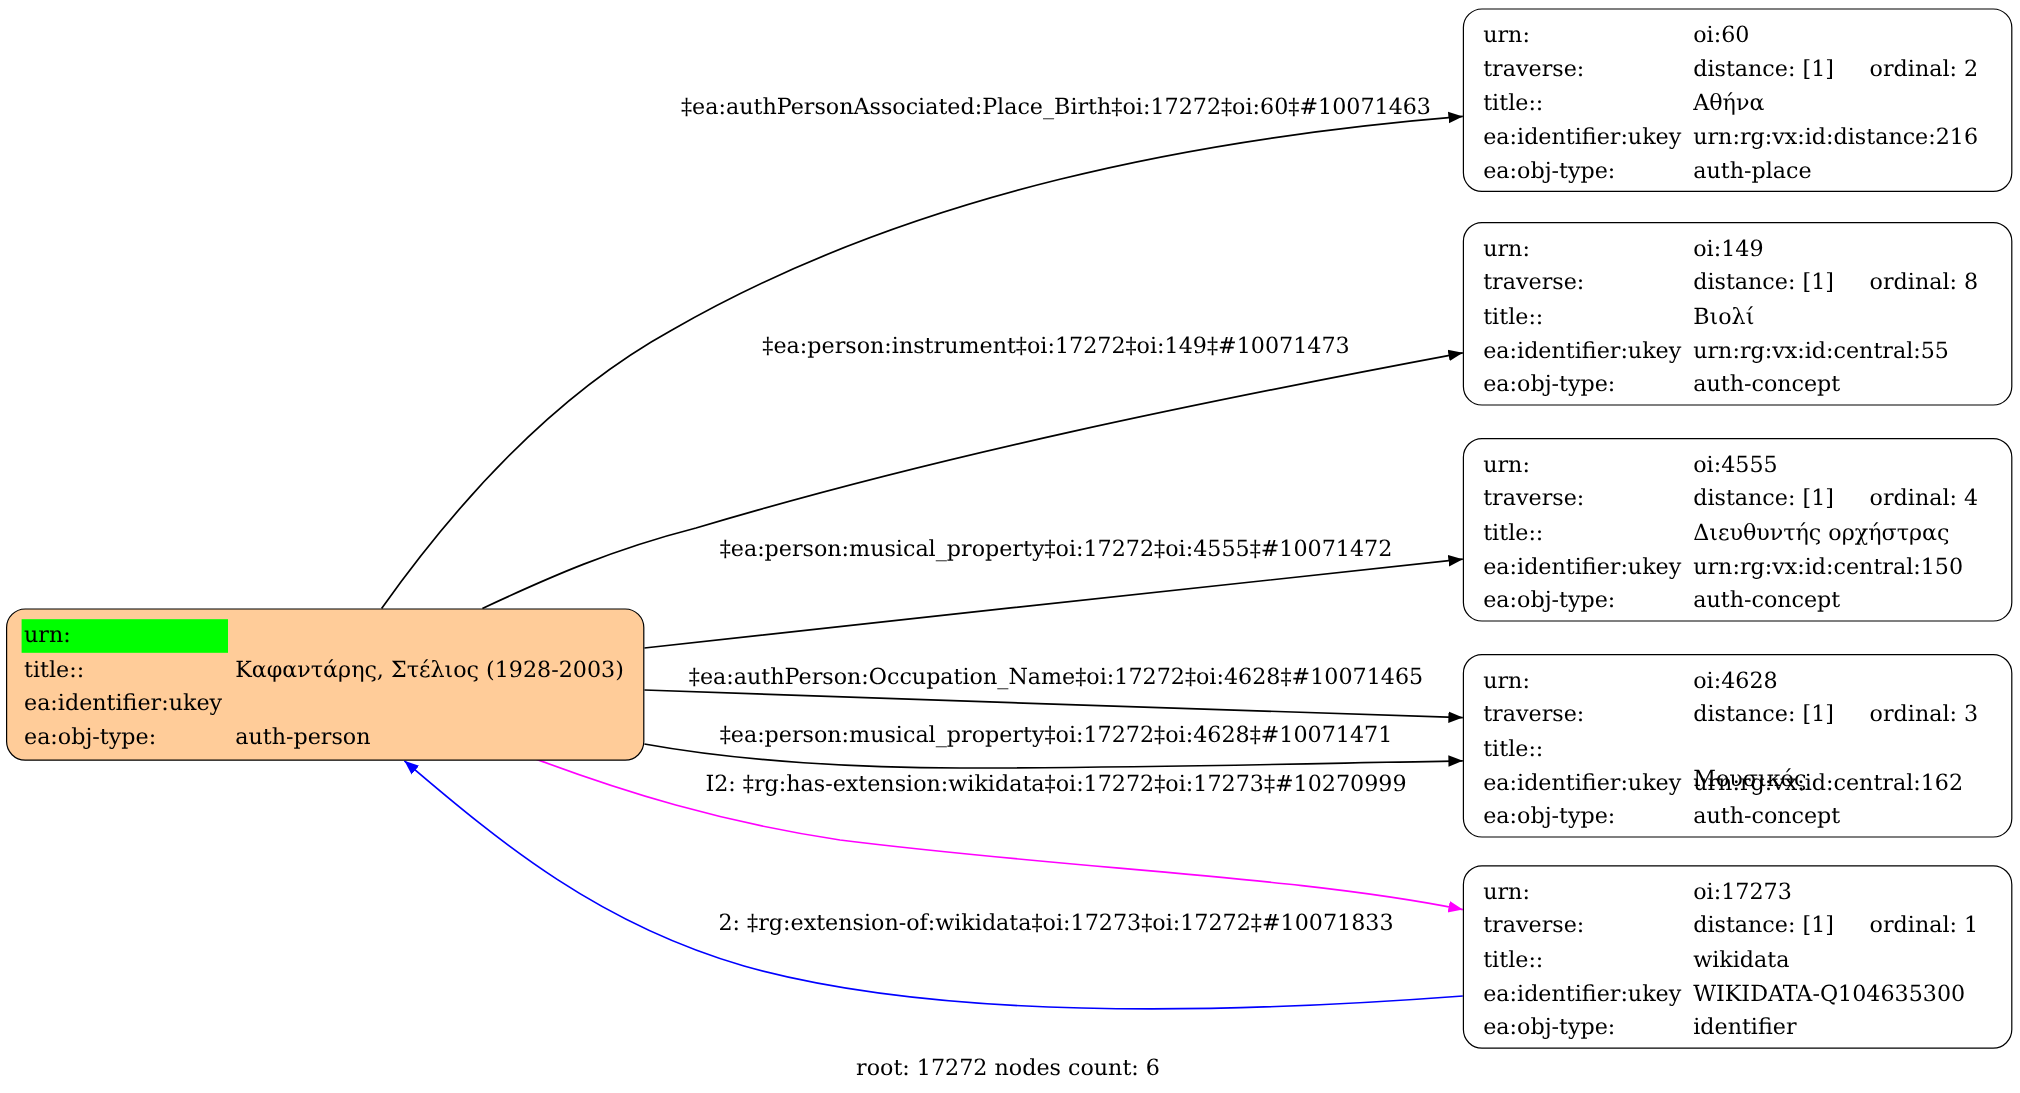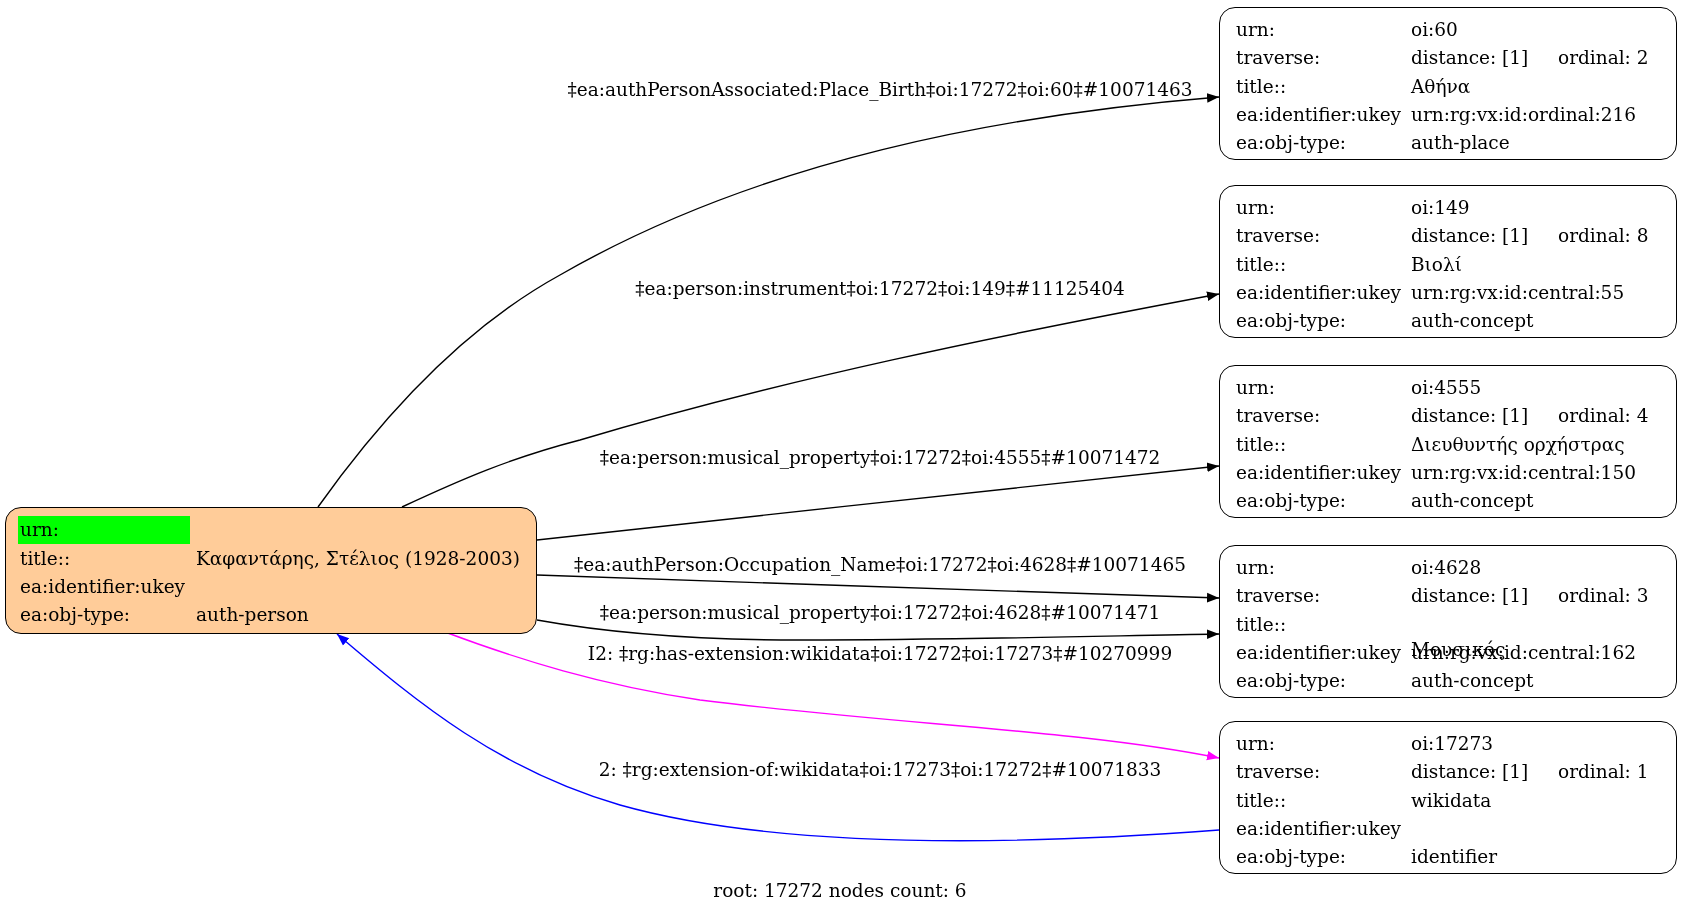--- a/index.html
+++ b/index.html
@@ -67,21 +67,21 @@
         <span class="k" style="left: 16px;">traverse:</span>
         <span class="v" style="left: 191px;">distance: [1]</span>
         <span class="ord" style="left: 338px;">ordinal: 2</span>
       </div>
       <div class="row" style="top: 64.6px;">
         <span class="k" style="left: 16px;">title::</span>
         <span class="v" style="left: 191px;">Αθήνα</span>
       </div>
       <div class="row" style="top: 92.9px;">
         <span class="k" style="left: 16px;">ea:identifier:ukey</span>
-        <span class="v" style="left: 191px;">urn:rg:vx:id:ordinal:216</span>
+        <span class="v" style="left: 191px;">urn:rg:vx:id:distance:216</span>
       </div>
       <div class="row" style="top: 121.2px;">
         <span class="k" style="left: 16px;">ea:obj-type:</span>
         <span class="v" style="left: 191px;">auth-place</span>
       </div>
     </div>
     <div class="node" style="left: 1219px; top: 185px; width: 458px; height: 153px;">
       <div class="row" style="top: 8px;">
         <span class="k" style="left: 16px;">urn:</span>
         <span class="v" style="left: 191px;">oi:149</span>
@@ -159,29 +159,30 @@
         <span class="k" style="left: 16px;">traverse:</span>
         <span class="v" style="left: 191px;">distance: [1]</span>
         <span class="ord" style="left: 338px;">ordinal: 1</span>
       </div>
       <div class="row" style="top: 64.6px;">
         <span class="k" style="left: 16px;">title::</span>
         <span class="v" style="left: 191px;">wikidata</span>
       </div>
       <div class="row" style="top: 92.9px;">
         <span class="k" style="left: 16px;">ea:identifier:ukey</span>
+        <span class="v" style="left: 191px;">WIKIDATA-Q104635300</span>
       </div>
       <div class="row" style="top: 121.2px;">
         <span class="k" style="left: 16px;">ea:obj-type:</span>
         <span class="v" style="left: 191px;">identifier</span>
       </div>
     </div>
   </div>
 
 <div class="elabel" style="left:880px; top:79px;">‡ea:authPersonAssociated:Place_Birth‡oi:17272‡oi:60‡#10071463</div>
-<div class="elabel" style="left:880px; top:278px;">‡ea:person:instrument‡oi:17272‡oi:149‡#11125404</div>
+<div class="elabel" style="left:880px; top:278px;">‡ea:person:instrument‡oi:17272‡oi:149‡#10071473</div>
 <div class="elabel" style="left:880px; top:447px;">‡ea:person:musical_property‡oi:17272‡oi:4555‡#10071472</div>
 <div class="elabel" style="left:880px; top:554px;">‡ea:authPerson:Occupation_Name‡oi:17272‡oi:4628‡#10071465</div>
 <div class="elabel" style="left:880px; top:602px;">‡ea:person:musical_property‡oi:17272‡oi:4628‡#10071471</div>
 <div class="elabel" style="left:880px; top:643px;">I2: ‡rg:has-extension:wikidata‡oi:17272‡oi:17273‡#10270999</div>
 <div class="elabel" style="left:880px; top:759px;">2: ‡rg:extension-of:wikidata‡oi:17273‡oi:17272‡#10071833</div>
 
 <div class="caption" style="left:840px; top:880px;">root: 17272 nodes count: 6</div>
 
 </body></html>

